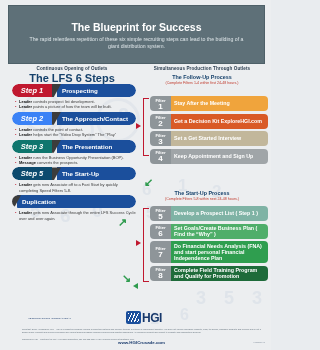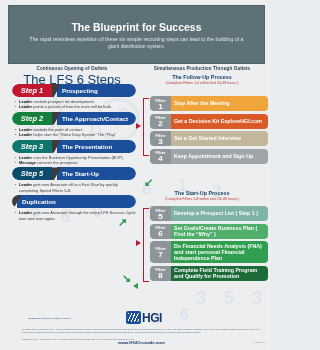--- a/index.html
+++ b/index.html
@@ -22,21 +22,21 @@
     display:flex;flex-direction:column;align-items:center;justify-content:center;
     text-align:center;
   }
   .h-title{color:#ffffff;font-size:17px;font-weight:bold;letter-spacing:-0.3px;line-height:18px;}
   .h-sub{color:#ffffff;font-size:10.5px;font-weight:bold;margin-top:2px;line-height:11px;}
   .h-desc{color:#dfe6e9;font-size:5.2px;line-height:7px;margin-top:3px;max-width:215px;}
 
   
   .col-head{position:absolute;text-align:center;}
   .ch-eyebrow{color:#2c3e50;font-size:4.6px;font-weight:bold;letter-spacing:.1px;}
-  .ch-title{color:#16416b;font-size:13px;font-weight:normal;margin-top:1px;}
+  .ch-title{color:#16416b;font-size:11px;font-weight:bold;margin-top:1px;}
   .ch-proc{color:#16416b;font-size:5.4px;font-weight:bold;margin-top:3px;}
   .ch-note{color:#c0392b;font-size:3.6px;margin-top:1px;}
 
   
   .steps{position:absolute;left:12px;top:84px;width:124px;}
   .step-row{position:relative;margin-bottom:2px;}
   .step-pill{
     position:relative;height:13px;border-radius:7px;overflow:hidden;
     display:flex;align-items:stretch;
   }
@@ -149,21 +149,21 @@
           <div class="step-wedge"></div>
           <div class="step-right">Prospecting</div>
         </div>
         <div class="step-bullets">
           <div class="bullet"><b>Leader</b> controls prospect list development.</div>
           <div class="bullet"><b>Leader</b> paints a picture of how the team will be built.</div>
         </div>
       </div>
       <div class="step-row">
         <div class="step-pill">
-          <div class="step-left" style="background: #15803d;">Step 2</div>
+          <div class="step-left" style="background: #3b82f6;">Step 2</div>
           <div class="step-wedge"></div>
           <div class="step-right">The Approach/Contact</div>
         </div>
         <div class="step-bullets">
           <div class="bullet"><b>Leader</b> controls the point of contact.</div>
           <div class="bullet"><b>Leader</b> helps start the “Video Drop System” The “Play”</div>
         </div>
       </div>
       <div class="step-row">
         <div class="step-pill">

